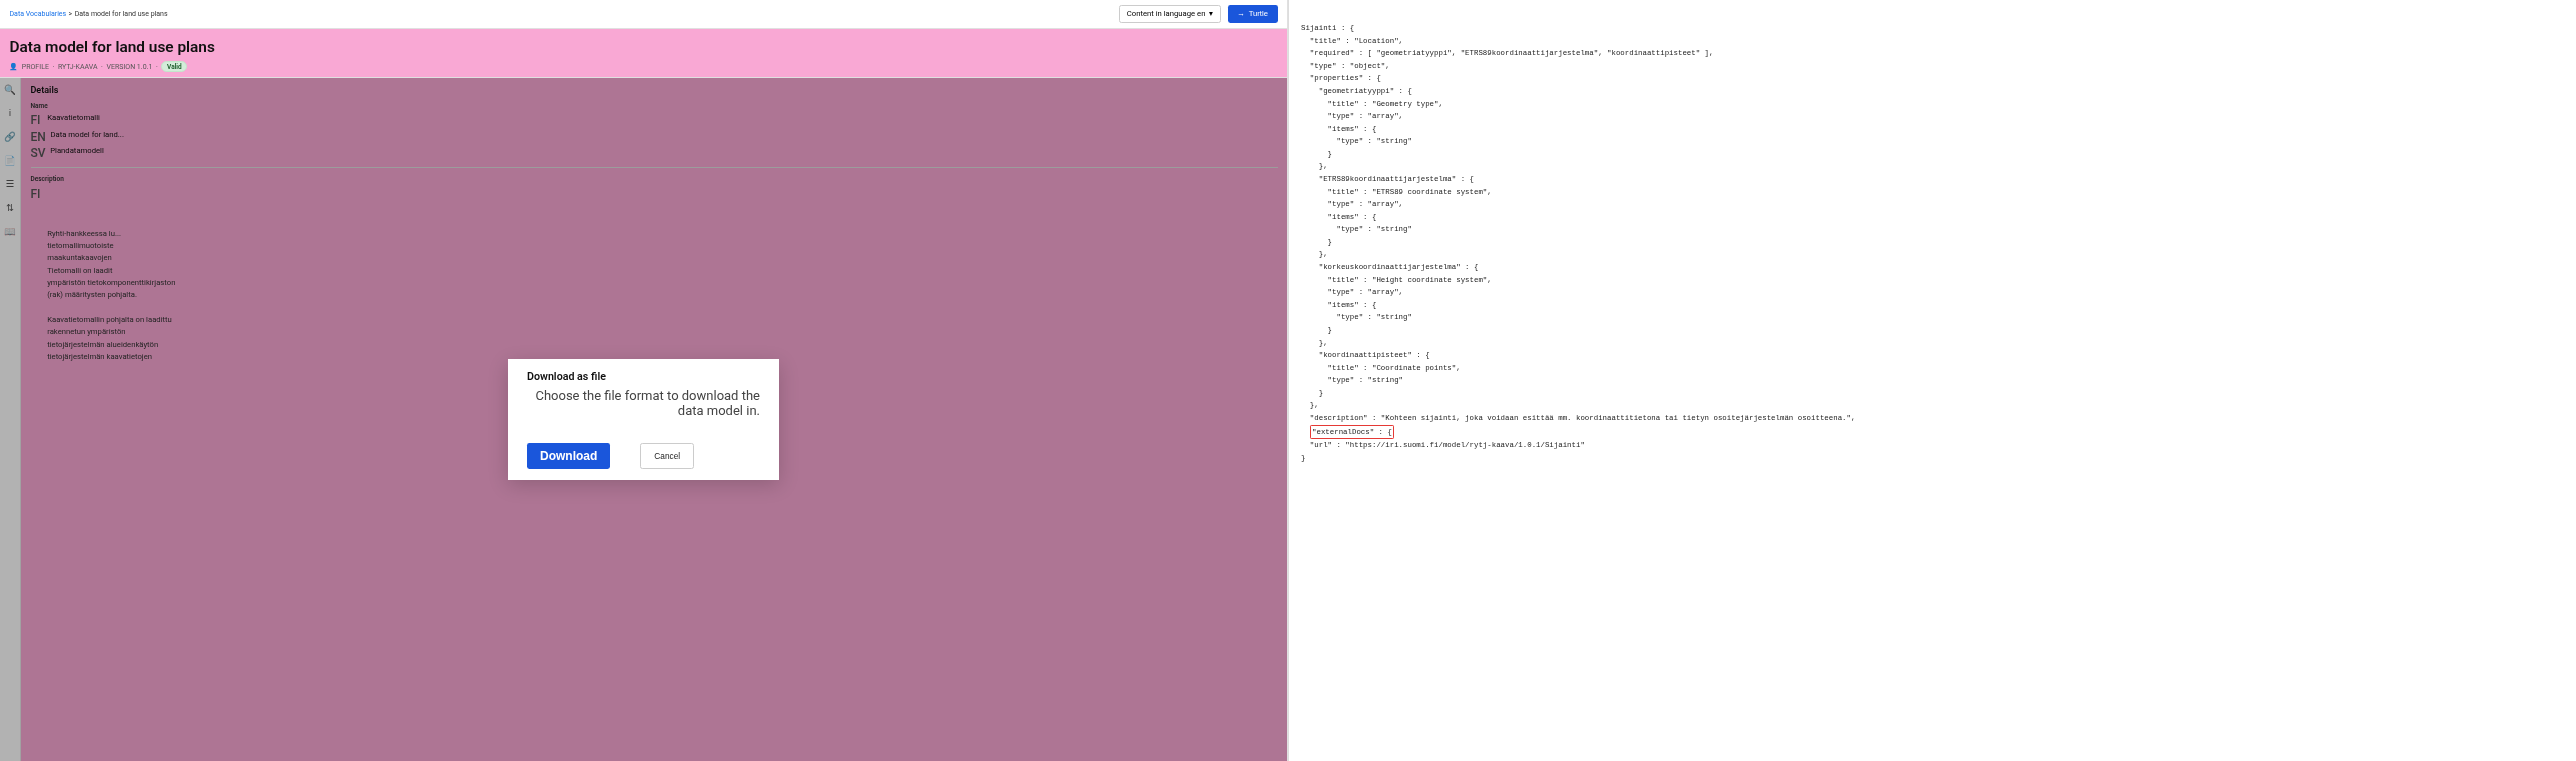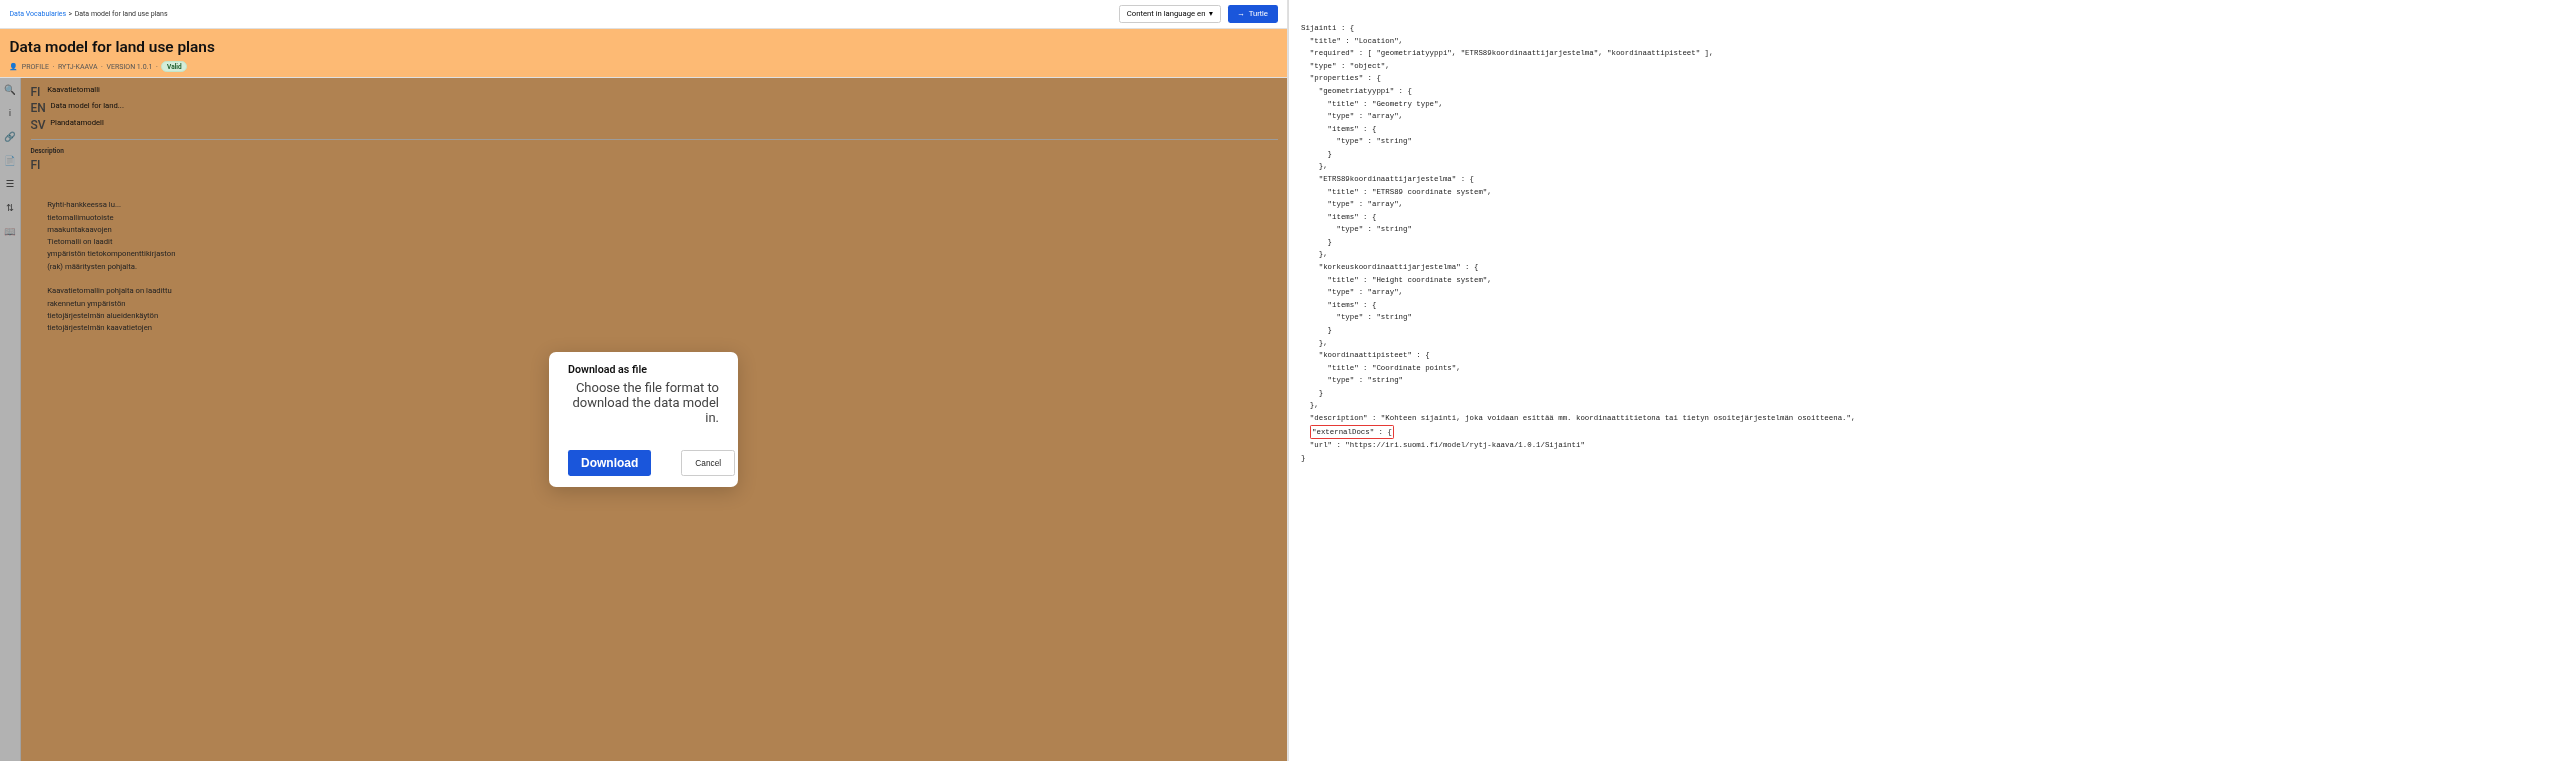--- a/index.html
+++ b/index.html
@@ -7,21 +7,21 @@
       font-family: -apple-system, BlinkMacSystemFont, 'Segoe UI', Roboto, Arial, sans-serif;
       background: #f5f5f5;
       display: flex;
       width: 100%;
       min-height: 100vh;
     }
 
     
     .left-panel {
       width: 50%;
-      background: #fdba74;
+      background: #f9a8d4;
       display: flex;
       flex-direction: column;
       position: relative;
       border-right: 0.6px solid #e0e0e0;
     }
 
     
     .top-bar {
       display: flex;
       align-items: center;
@@ -181,23 +181,23 @@
       position: absolute;
       top: 0; left: 0; right: 0; bottom: 0;
       background: rgba(0,0,0,0.3);
       display: flex;
       align-items: center;
       justify-content: center;
       z-index: 100;
     }
     .modal-box {
       background: #fff;
-      border-radius: 7px;
+      border-radius: 0;
       padding: 11px 19px;
-      width: 189px;
+      width: 271px;
       box-shadow: 0 4.7px 19px rgba(0,0,0,0.18);
     }
     .modal-title {
       font-size: 10.7px;
       font-weight: 600;
       color: #111;
       margin-bottom: 4.7px;
     }
     .modal-subtitle {
       font-size: 13px;
@@ -320,21 +320,23 @@
       <div class="si-icon">🔍</div>
       <div class="si-icon">ℹ</div>
       <div class="si-icon active">🔗</div>
       <div class="si-icon">📄</div>
       <div class="si-icon">☰</div>
       <div class="si-icon">⇅</div>
       <div class="si-icon">📖</div>
     </div>
 
     <div class="details-panel">
-
+      <div class="details-title">Details</div>
+
+      <div class="field-label">Name</div>
       <div>
         <div class="field-row">
           <span class="lang-tag">FI</span>
           <span class="field-value">Kaavatietomalli</span>
         </div>
         <div class="field-row">
           <span class="lang-tag">EN</span>
           <span class="field-value">Data model for land...</span>
         </div>
         <div class="field-row">

